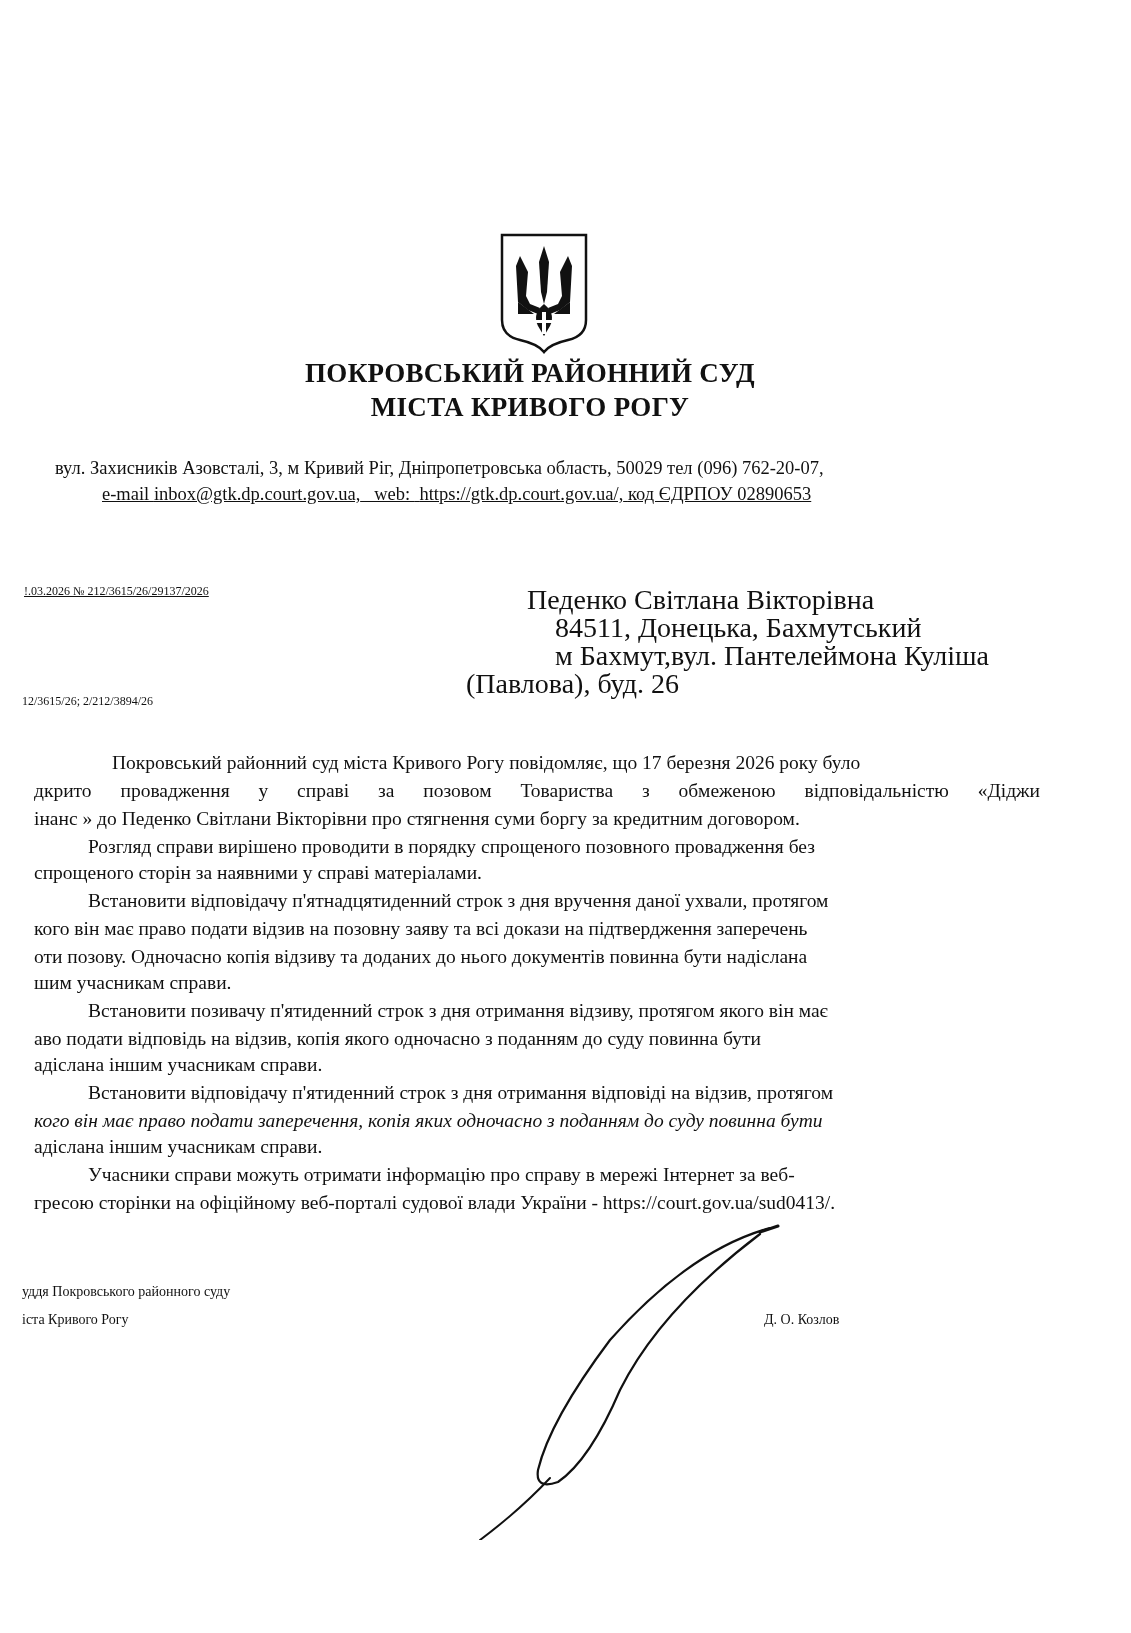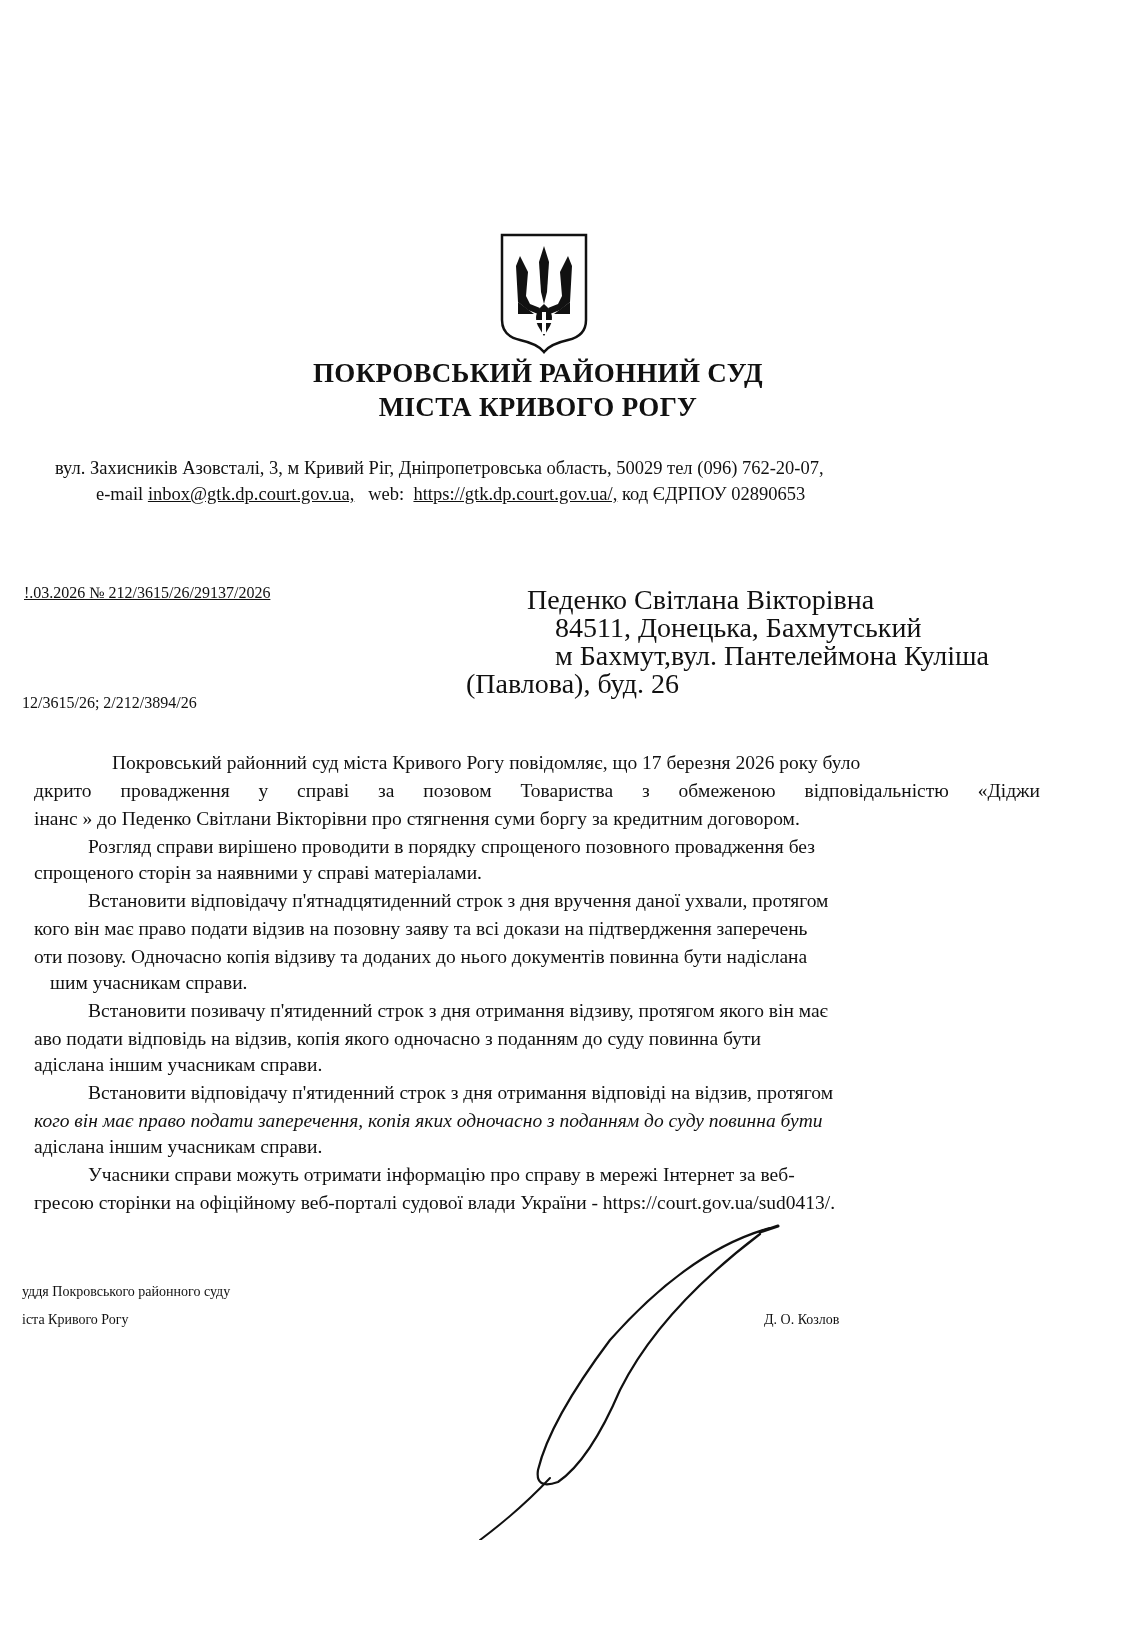--- a/index.html
+++ b/index.html
@@ -4,25 +4,25 @@
   <style>
     html, body { margin: 0; padding: 0; background: #ffffff; }
     body {
       width: 1131px; height: 1633px; position: relative; overflow: hidden;
       font-family: "Liberation Serif", "DejaVu Serif", serif; color: #111111;
     }
     .abs { position: absolute; white-space: nowrap; }
     .emblem { position: absolute; left: 498px; top: 232px; width: 92px; height: 122px; }
     .court-title {
       position: absolute; left: 0; width: 1060px; text-align: center;
-      font-weight: bold; font-size: 27px; letter-spacing: 0.3px; padding-left: 8px;
+      font-weight: bold; font-size: 27px; letter-spacing: 0.3px;
     }
     .contact { font-size: 18.5px; }
     .contact .ul { text-decoration: underline; }
-    .ref { font-size: 16px; }
+    .ref { font-size: 12px; }
     .ref-main { text-decoration: underline; }
     .addr { font-size: 28px; }
     .body-line { font-size: 19.5px; position: absolute; white-space: nowrap; }
     .justify {
       position: absolute; left: 34px; width: 1006px; text-align: justify;
       text-align-last: justify; font-size: 19.5px; white-space: nowrap; overflow: hidden;
     }
     .sig { font-size: 14px; }
     .signature { position: absolute; left: 440px; top: 1220px; width: 360px; height: 320px; }
   </style>
@@ -38,21 +38,21 @@
   <path d="M72 70 L72 82 L56 82 Z" fill="#111"></path>
   <path d="M46 72 Q34 82 40 94 Q46 104 46 104 Q46 104 52 94 Q58 82 46 72 Z" fill="#111"></path>
   <rect x="44" y="80" width="4" height="22" fill="#fff"></rect>
   <rect x="36" y="88" width="20" height="3" fill="#fff"></rect>
 </svg>
 
 <div class="court-title" style="top:358px;">ПОКРОВСЬКИЙ РАЙОННИЙ СУД</div>
 <div class="court-title" style="top:392px;">МІСТА КРИВОГО РОГУ</div>
 
 <div class="abs contact" style="left:55px; top:458px;">вул. Захисників Азовсталі, 3, м  Кривий Ріг,  Дніпропетровська область, 50029 тел  (096) 762-20-07,</div>
-<div class="abs contact" style="left:96px; top:484px;">
+<div class="abs contact" style="left:102px; top:484px;text-decoration:underline;">
   <span>e-mail </span>
   <span class="ul">inbox@gtk.dp.court.gov.ua,</span>
   <span style="white-space:pre;">  web: </span>
   <span class="ul">https://gtk.dp.court.gov.ua/,</span>
   <span> код ЄДРПОУ 02890653</span>
 </div>
 
 <div class="abs ref ref-main" style="left:24px; top:584px;">!.03.2026 №  212/3615/26/29137/2026</div>
 <div class="abs ref" style="left:22px; top:694px;">12/3615/26; 2/212/3894/26</div>
 
@@ -62,21 +62,21 @@
 <div class="abs addr" style="left:466px; top:668px;">(Павлова), буд. 26</div>
 
 <div class="body-line" style="left:112px; top:752px;">Покровський районний суд міста Кривого Рогу повідомляє, що 17 березня 2026 року було</div>
 <div class="justify" style="top:780px;">дкрито провадження у справі за позовом Товариства з обмеженою відповідальністю «Діджи</div>
 <div class="body-line" style="left:34px; top:808px;">інанс » до Педенко Світлани Вікторівни про стягнення суми боргу за кредитним договором.</div>
 <div class="body-line" style="left:88px; top:836px;">Розгляд справи вирішено проводити в порядку спрощеного позовного провадження без</div>
 <div class="body-line" style="left:34px; top:862px;">спрощеного сторін за наявними у справі матеріалами.</div>
 <div class="body-line" style="left:88px; top:890px;">Встановити відповідачу п'ятнадцятиденний строк з дня вручення даної ухвали, протягом</div>
 <div class="body-line" style="left:34px; top:918px;">кого він має право подати відзив на позовну заяву та всі докази на підтвердження заперечень</div>
 <div class="body-line" style="left:34px; top:946px;">оти позову. Одночасно копія відзиву та доданих до нього документів повинна бути надіслана</div>
-<div class="body-line" style="left:50px; top:972px;">шим учасникам справи.</div>
+<div class="body-line" style="left:34px; top:972px;">шим учасникам справи.</div>
 <div class="body-line" style="left:88px; top:1000px;">Встановити позивачу п'ятиденний строк з дня отримання відзиву, протягом якого він має</div>
 <div class="body-line" style="left:34px; top:1028px;">аво подати відповідь на відзив, копія якого одночасно з поданням до суду повинна бути</div>
 <div class="body-line" style="left:34px; top:1054px;">адіслана іншим учасникам справи.</div>
 <div class="body-line" style="left:88px; top:1082px;">Встановити відповідачу п'ятиденний строк з дня отримання відповіді на відзив, протягом</div>
 <div class="body-line" style="left:34px; top:1110px;font-style:italic;">кого він має право подати заперечення, копія яких одночасно з поданням до суду повинна бути</div>
 <div class="body-line" style="left:34px; top:1136px;">адіслана іншим учасникам справи.</div>
 <div class="body-line" style="left:88px; top:1164px;">Учасники справи можуть отримати інформацію про справу в мережі Інтернет за веб-</div>
 <div class="body-line" style="left:34px; top:1192px;">гресою сторінки на офіційному веб-порталі судової влади України - https://court.gov.ua/sud0413/.</div>
 
 <div class="abs sig" style="left:22px; top:1284px;">уддя Покровського районного суду</div>

